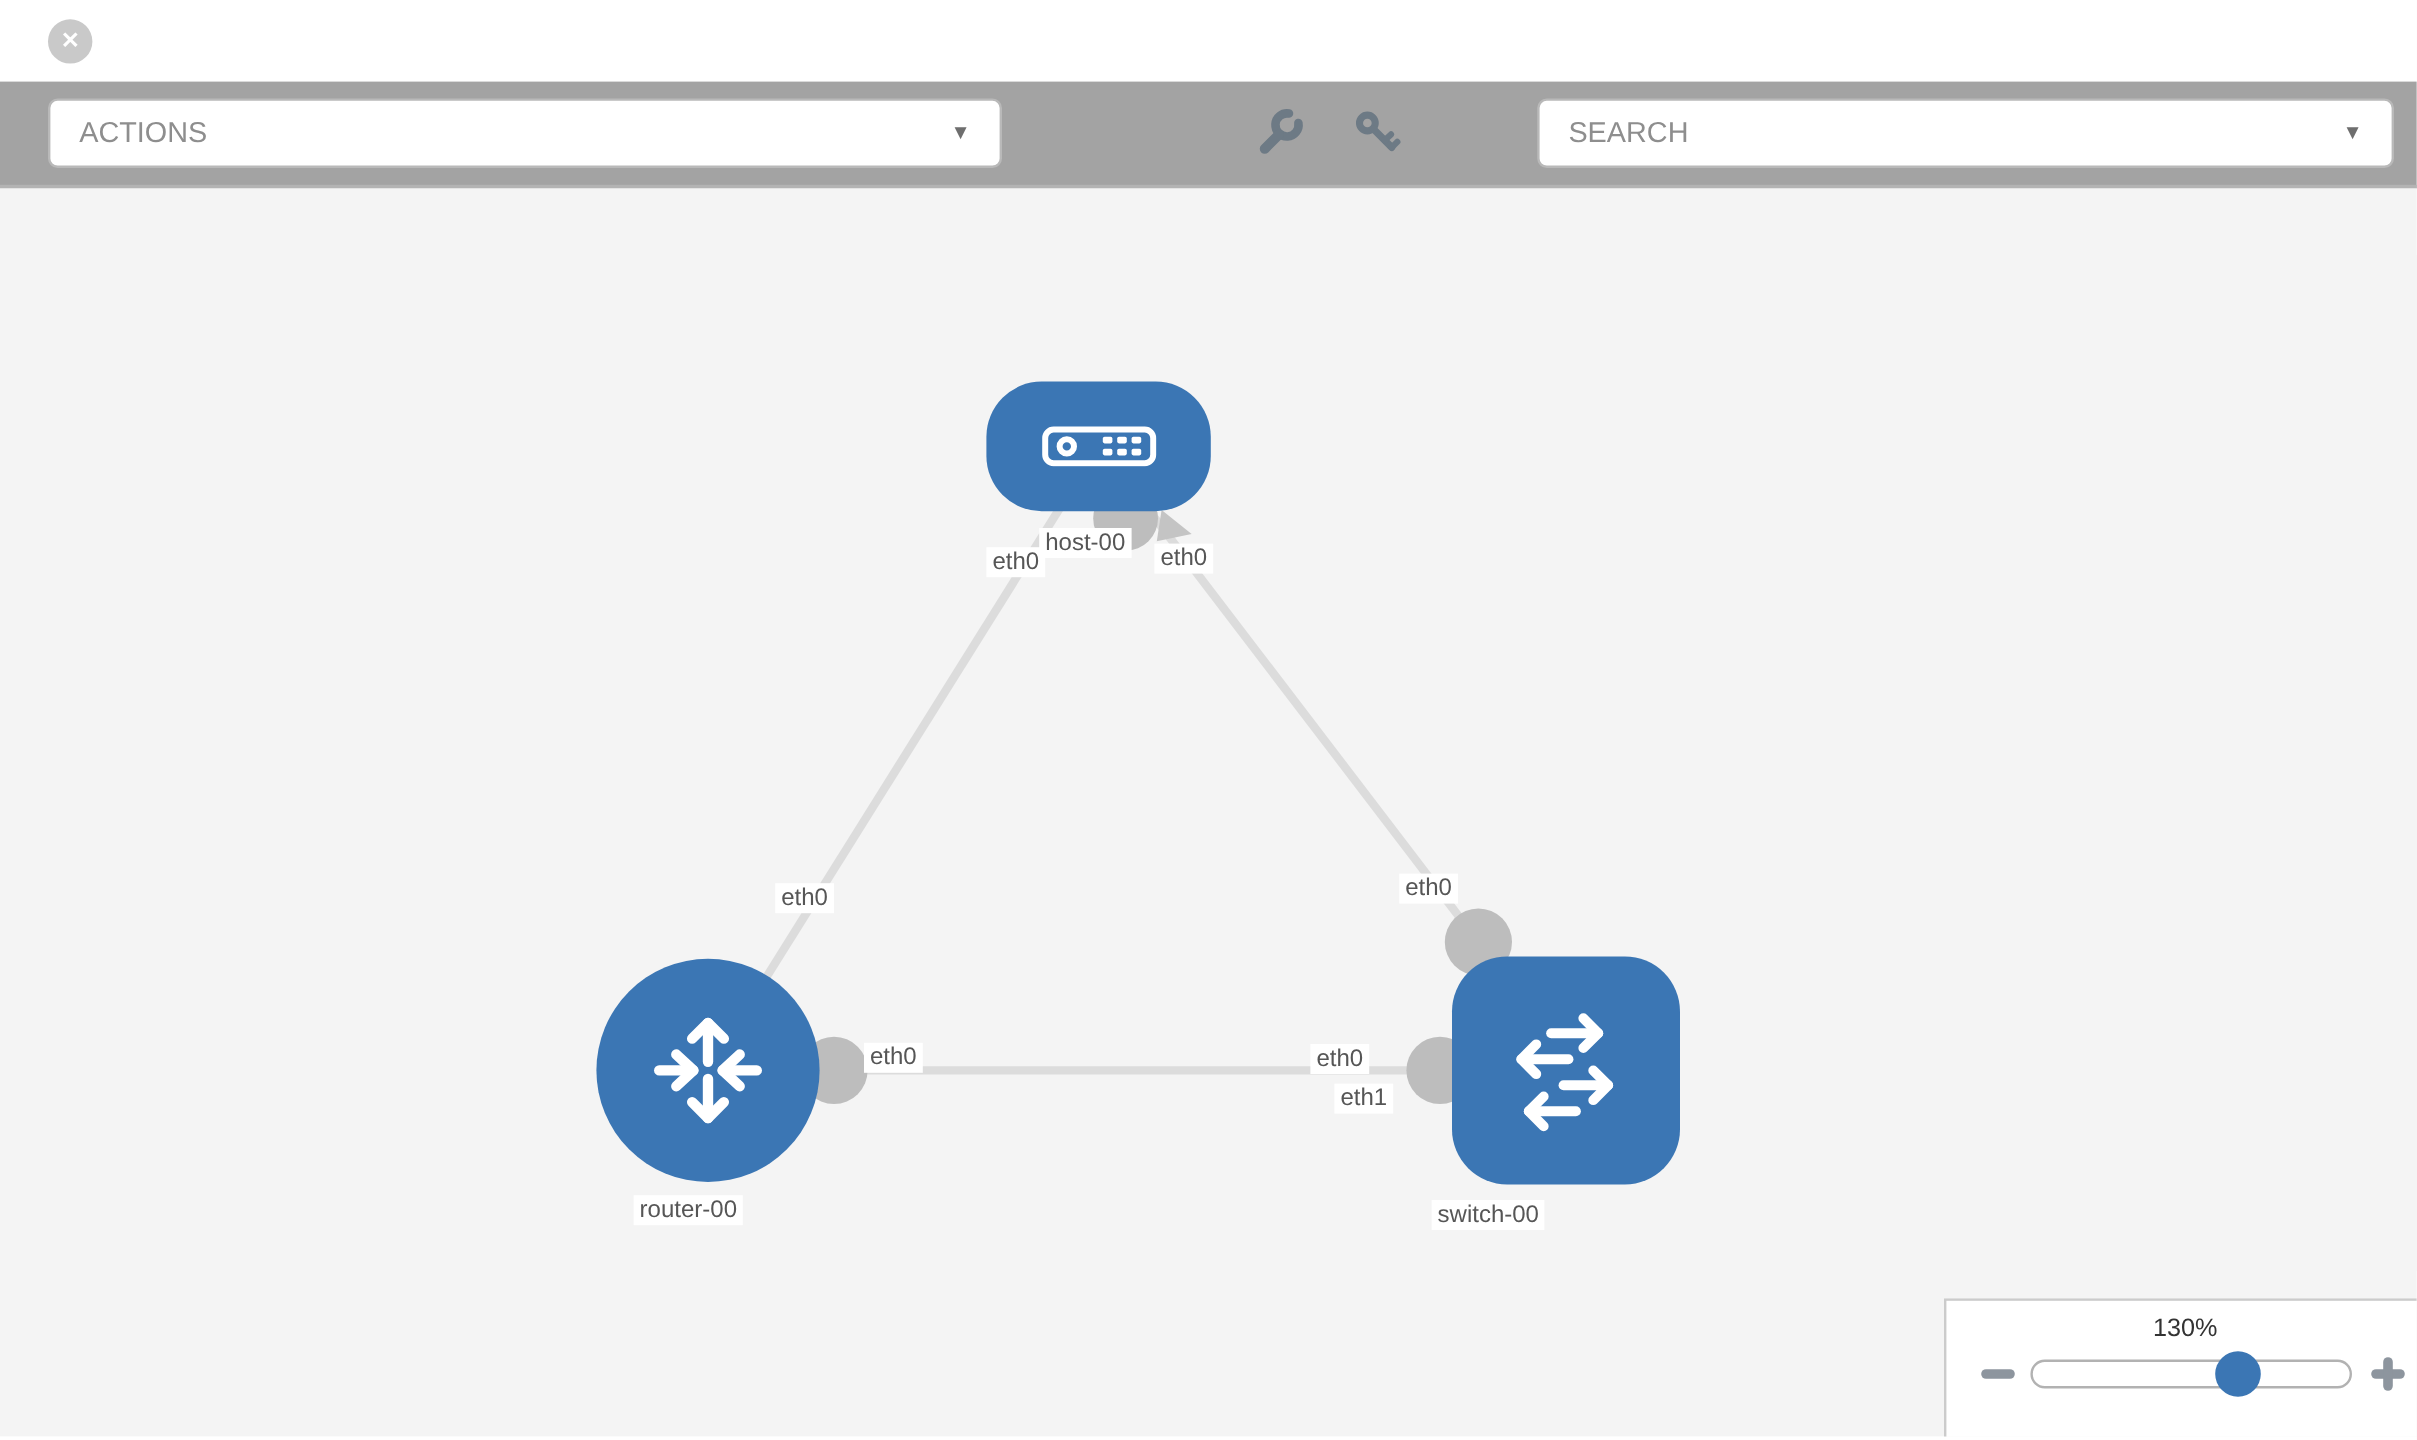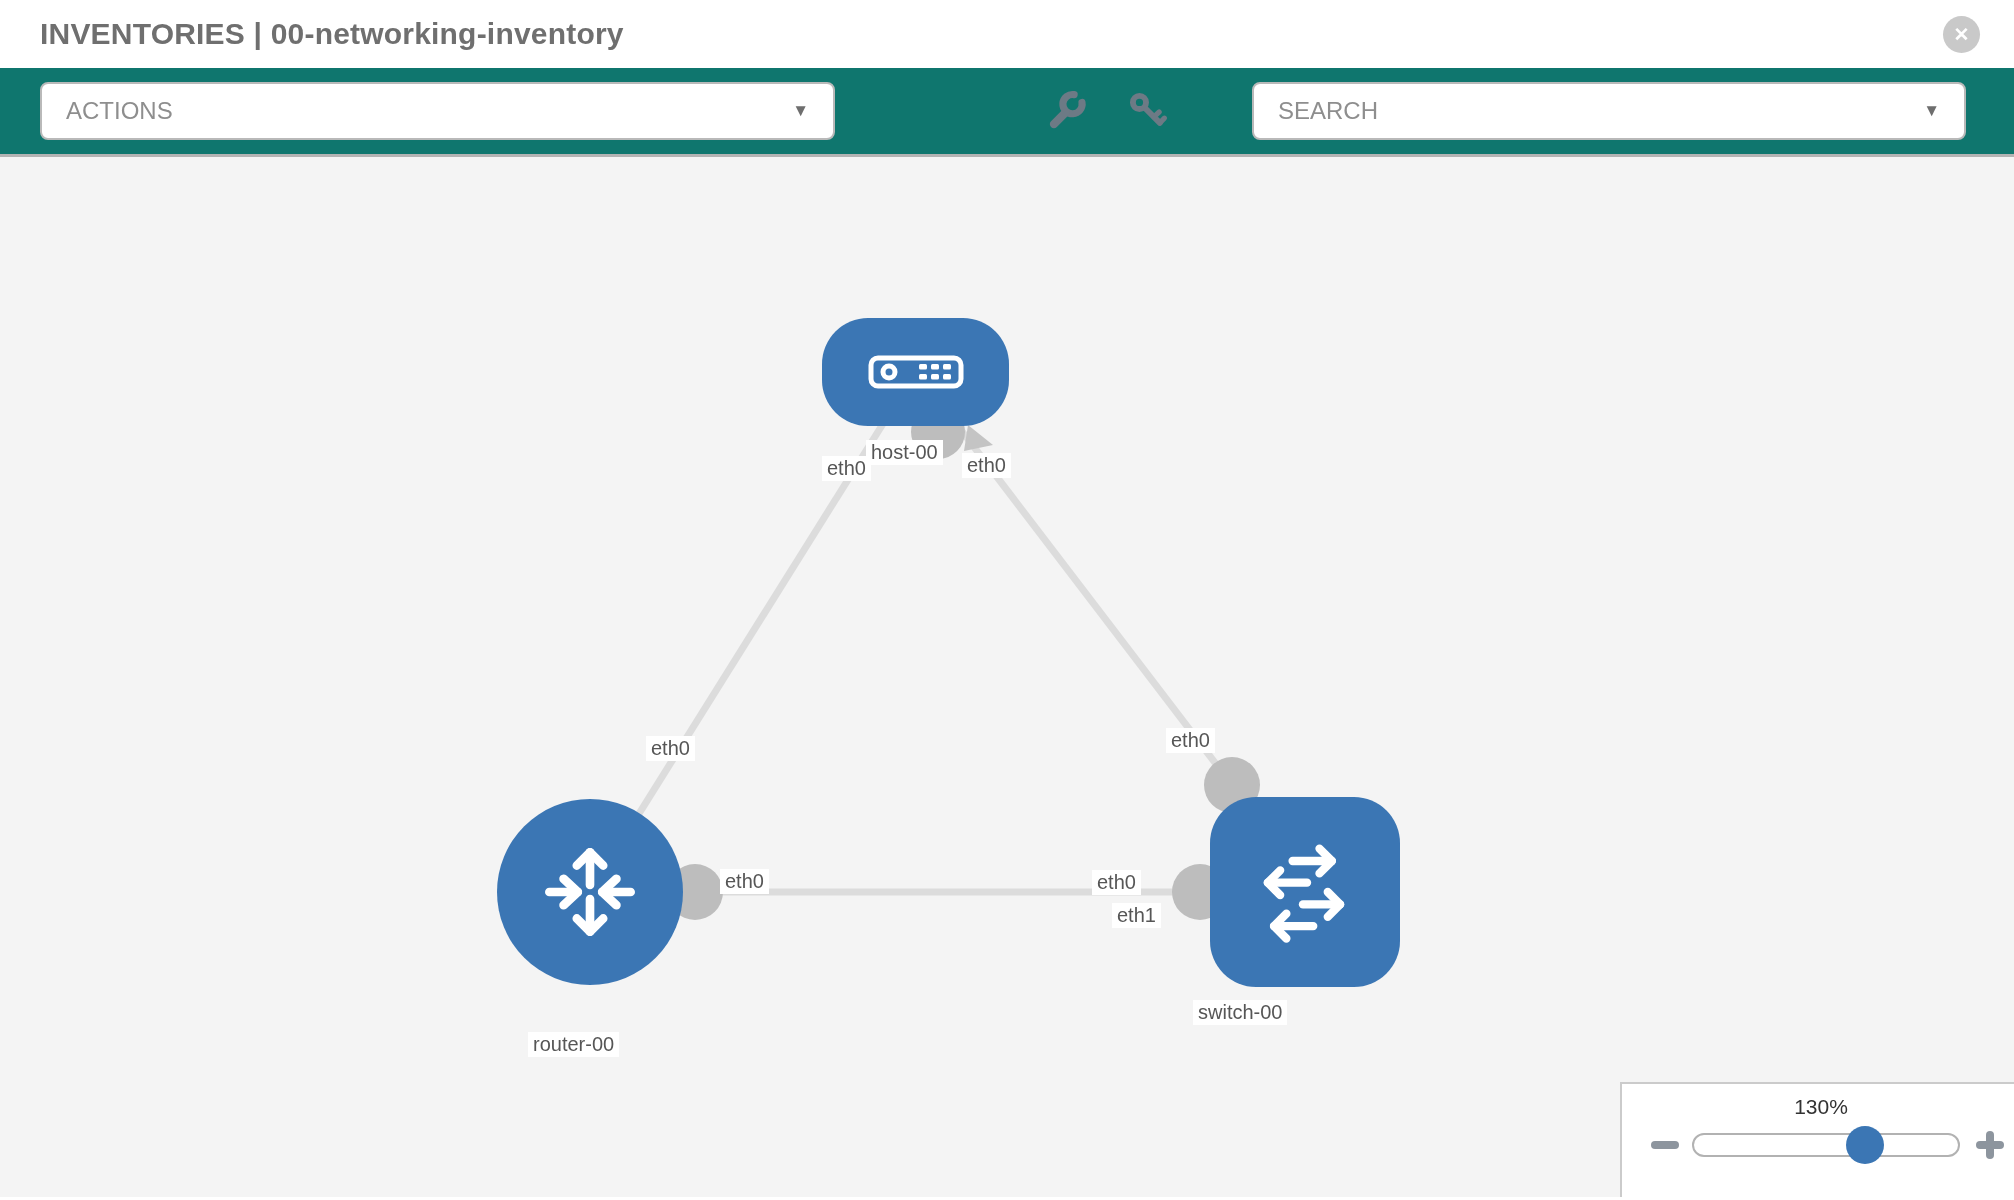--- a/index.html
+++ b/index.html
@@ -6,21 +6,21 @@
   html, body { width: 2014px; height: 1200px; }
   body { font-family: "Liberation Sans", sans-serif; background: #ffffff; overflow: hidden; position: relative; }
 
   
   .header { height: 68px; background: #fff; display: flex; align-items: center; padding: 0 34px 0 40px; }
   .title { font-size: 30px; font-weight: 700; color: #6f6f6f; flex: 1; letter-spacing: 0.2px; }
   .close-btn { width: 37px; height: 37px; border-radius: 50%; background: #c9c9c9; display: flex; align-items: center; justify-content: center; cursor: pointer; }
   .close-btn span { color: #fff; font-size: 19px; font-weight: 700; line-height: 1; }
 
   
-  .toolbar { height: 89px; background: #0f766e; border-bottom: 3px solid #b3b3b3; display: flex; align-items: center; padding: 0 48px 0 40px; }
+  .toolbar { height: 89px; background: #a3a3a3; border-bottom: 3px solid #b3b3b3; display: flex; align-items: center; padding: 0 19px 0 40px; }
   .selectbox { height: 58px; background: #fff; border: 2px solid #b9b9b9; border-radius: 8px; display: flex; align-items: center; padding: 0 24px; color: #8e8e8e; font-size: 24px; cursor: pointer; }
   .selectbox .caret { margin-left: auto; color: #6e6e6e; font-size: 17px; }
   .actions { width: 795px; }
   .search { width: 714px; margin-left: auto; }
   .tool-btn { background: none; border: none; cursor: pointer; height: 46px; display: flex; align-items: center; }
   .tool-btn.wrench { margin-left: 210px; }
   .tool-btn.key { margin-left: 38px; }
 
   
   .canvas { position: relative; height: 1040px; background: #f4f4f4; overflow: hidden; }
@@ -29,21 +29,21 @@
   .node { position: absolute; background: #3b76b4; display: flex; align-items: center; justify-content: center; cursor: pointer; }
   .node-host   { left: 822px; top: 161px; width: 187px; height: 108px; border-radius: 46px; }
   .node-router { left: 497px; top: 642px; width: 186px; height: 186px; border-radius: 50%; }
   .node-switch { left: 1210px; top: 640px; width: 190px; height: 190px; border-radius: 46px; }
 
   .chip { position: absolute; background: #fff; color: #565656; padding: 1px 5px; white-space: nowrap; }
   .chip.node-label { font-size: 20px; }
   .chip.if-label { font-size: 20px; }
 
   .lbl-host   { left: 866px; top: 283px; }
-  .lbl-router { left: 528px; top: 875px; }
+  .lbl-router { left: 528px; top: 839px; }
   .lbl-switch { left: 1193px; top: 843px; }
   .if-host-left   { left: 822px; top: 299px; }
   .if-host-right  { left: 962px; top: 296px; }
   .if-router-top  { left: 646px; top: 579px; }
   .if-switch-top  { left: 1166px; top: 571px; }
   .if-mid-router  { left: 720px; top: 712px; }
   .if-mid-under   { left: 1092px; top: 713px; }
   .if-mid-switch  { left: 1112px; top: 713px; margin-top: 33px; }
 
   
@@ -54,21 +54,20 @@
   .zoom-plus { left: 353px; top: 46px; }
   .bar-h { position: absolute; left: 1px; top: 11px; width: 28px; height: 8px; background: #8d959e; border-radius: 4px; }
   .bar-v { position: absolute; left: 11px; top: 1px; width: 8px; height: 28px; background: #8d959e; border-radius: 4px; }
   .zoom-track { position: absolute; left: 70px; top: 49px; width: 268px; height: 24px; background: #fff; border: 2px solid #b2b2b2; border-radius: 13px; cursor: pointer; }
   .zoom-thumb { position: absolute; left: 224px; top: 42px; width: 38px; height: 38px; border-radius: 50%; background: #3b76b4; cursor: grab; }
 </style>
 </head>
 <body>
 
 <div class="header">
-  <div class="title">INVENTORIES | 00-networking-inventory</div>
   <div class="close-btn">
     <span>✕</span>
   </div>
 </div>
 
 <div class="toolbar">
   <div class="selectbox actions">
     <span>ACTIONS</span>
     <span class="caret">▼</span>
   </div>

